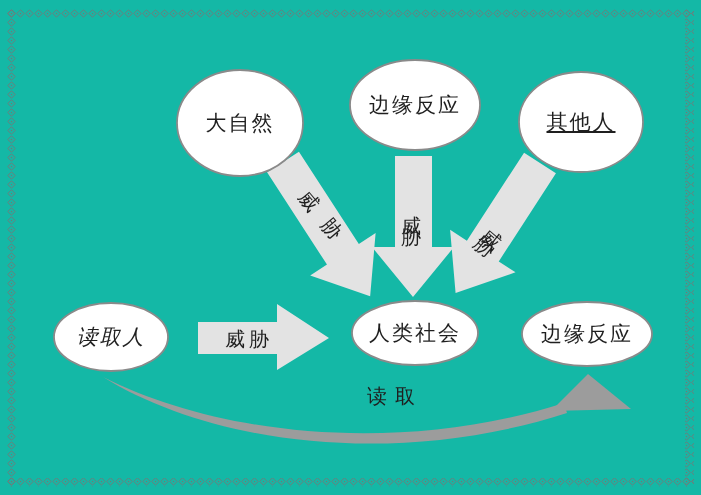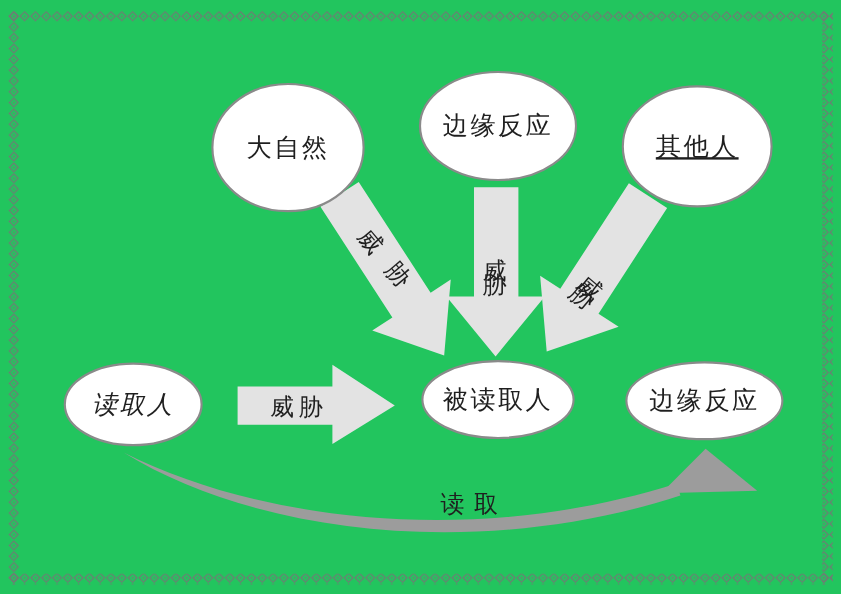--- a/index.html
+++ b/index.html
@@ -5,21 +5,21 @@
   html, body {
     margin: 0;
     padding: 0;
     background: #ffffff;
     font-family: "Liberation Sans", sans-serif;
   }
   .stage {
     position: relative;
     width: 701px;
     height: 495px;
-    background: #22c55e;
+    background: #14b8a6;
     overflow: hidden;
   }
   .stage svg {
     position: absolute;
     left: 0;
     top: 0;
   }
   .label {
     position: absolute;
     color: #1f1f1f;
@@ -97,22 +97,22 @@
       <ellipse cx="111" cy="337" rx="57" ry="34"></ellipse>
       <ellipse cx="415" cy="333" rx="63" ry="32"></ellipse>
       <ellipse cx="587" cy="334" rx="65" ry="32"></ellipse>
     </g>
   </svg>
 
   <div class="label node-label" style="left:240px; top:123px;">大自然</div>
   <div class="label node-label" style="left:415px; top:105px;">边缘反应</div>
   <div class="label node-label" style="left:581px; top:122px;text-decoration:underline;">其他人</div>
   <div class="label node-label" style="left:111px; top:337px;font-style:italic;">读取人</div>
-  <div class="label node-label" style="left:415px; top:333px;">被读取人</div>
+  <div class="label node-label" style="left:415px; top:333px;">人类社会</div>
   <div class="label node-label" style="left:587px; top:334px;">边缘反应</div>
 
   <div class="label edge-label rot-left" style="left:325px; top:221px;">威胁</div>
   <div class="label edge-label edge-label-vert" style="left:412px; top:211px;">威胁</div>
   <div class="label edge-label rot-right" style="left:502px; top:227px;">威胁</div>
   <div class="label edge-label" style="left:249px; top:339px;">威胁</div>
-  <div class="label edge-label" style="left:395px; top:420px; letter-spacing:8px;">读取</div>
+  <div class="label edge-label" style="left:395px; top:396px; letter-spacing:8px;">读取</div>
 
 </div>
 
 </body></html>

